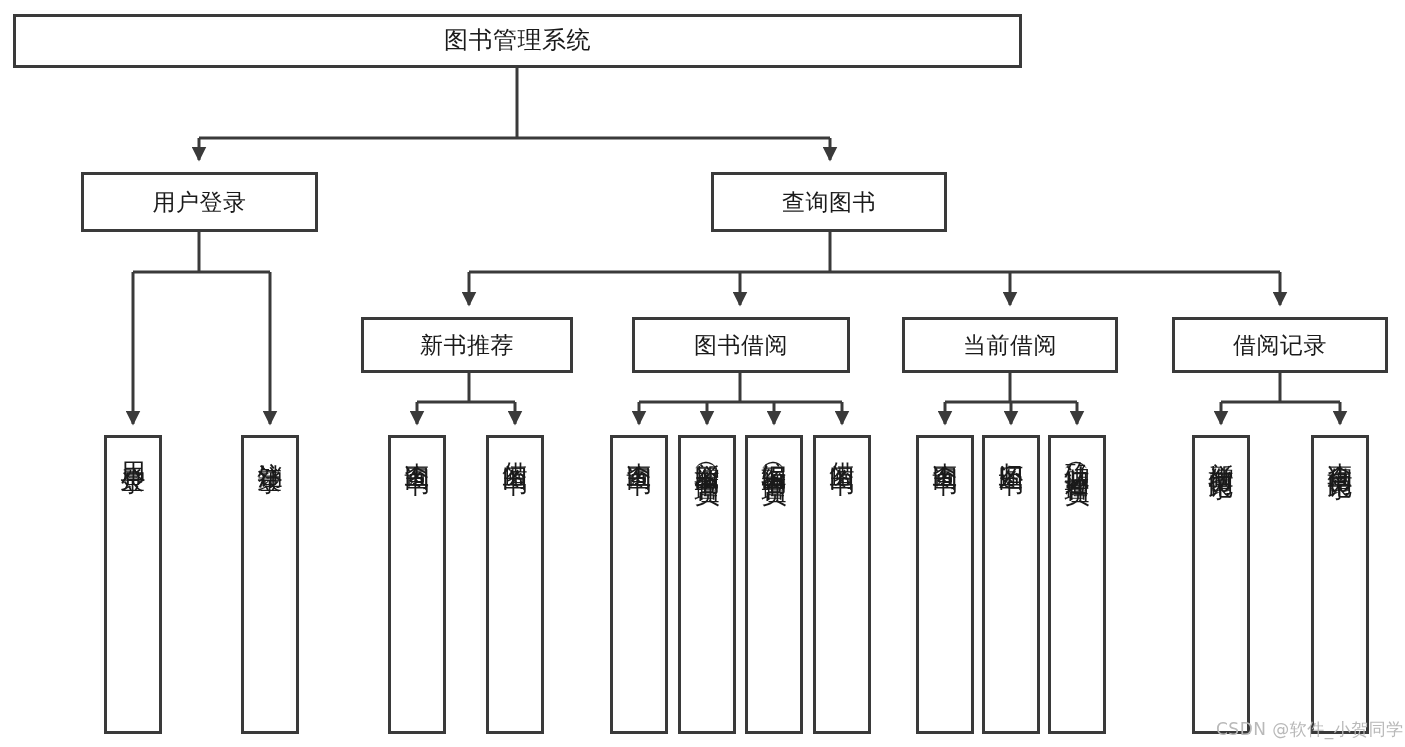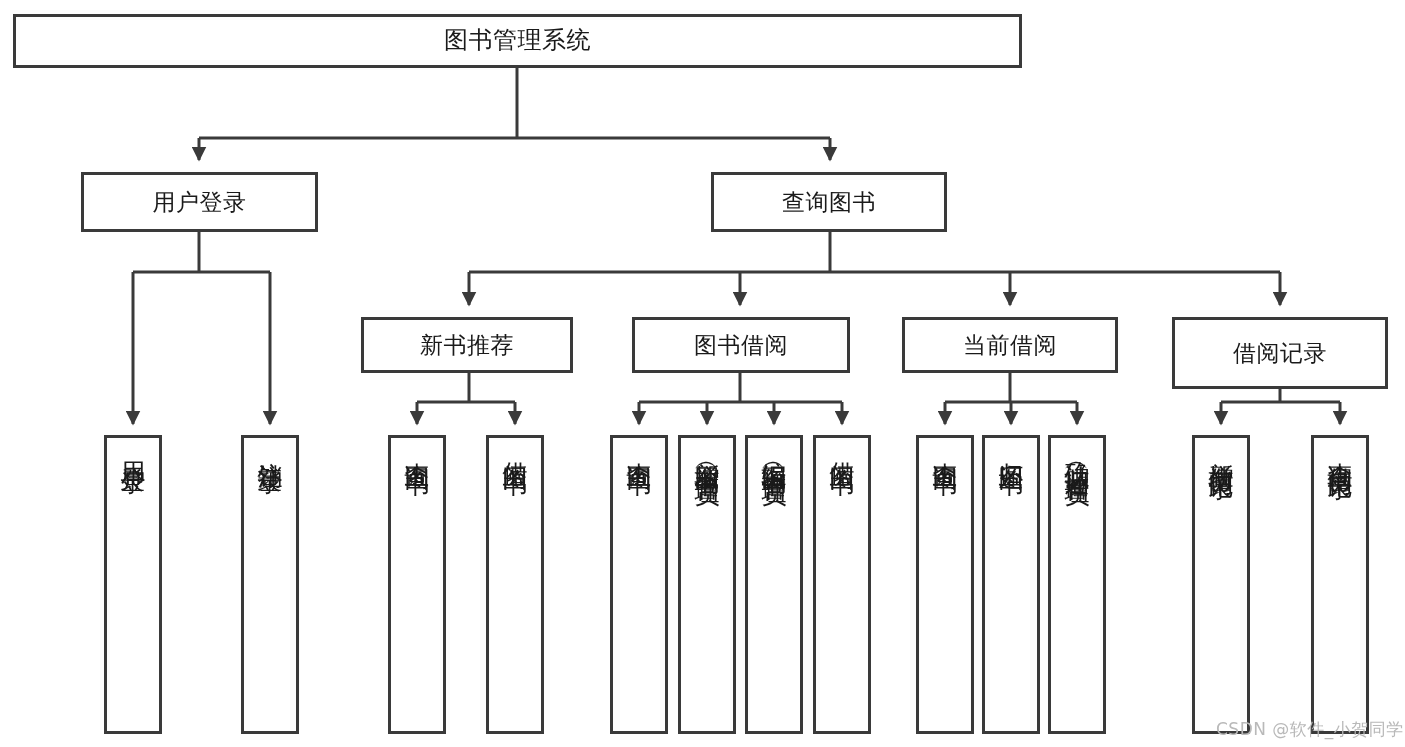--- a/index.html
+++ b/index.html
@@ -139,21 +139,21 @@
 
   <div class="node horiz" style="left:361px; top:317px; width:212px; height:56px;">
     <span class="node-label">新书推荐</span>
   </div>
   <div class="node horiz" style="left:632px; top:317px; width:218px; height:56px;">
     <span class="node-label">图书借阅</span>
   </div>
   <div class="node horiz" style="left:902px; top:317px; width:216px; height:56px;">
     <span class="node-label">当前借阅</span>
   </div>
-  <div class="node horiz" style="left:1172px; top:317px; width:216px; height:72px;">
+  <div class="node horiz" style="left:1172px; top:317px; width:216px; height:56px;">
     <span class="node-label">借阅记录</span>
   </div>
 
   <div class="node vert" style="left:104px; top:435px; width:58px; height:299px;">
     <span class="node-label">用户登录</span>
   </div>
   <div class="node vert" style="left:241px; top:435px; width:58px; height:299px;">
     <span class="node-label">注销登录</span>
   </div>
 

